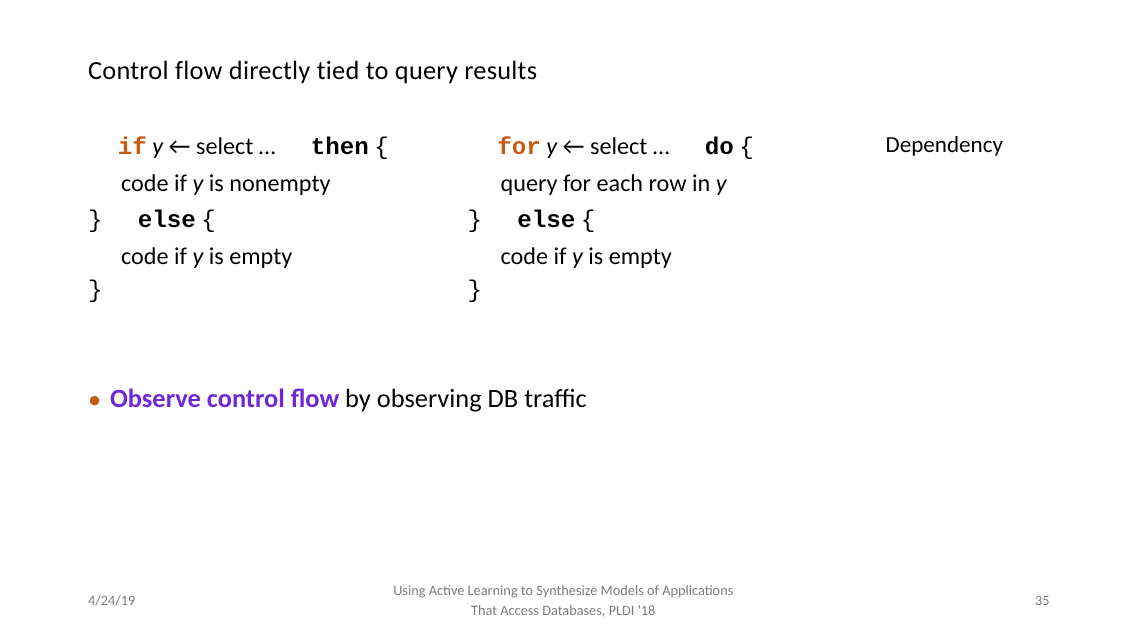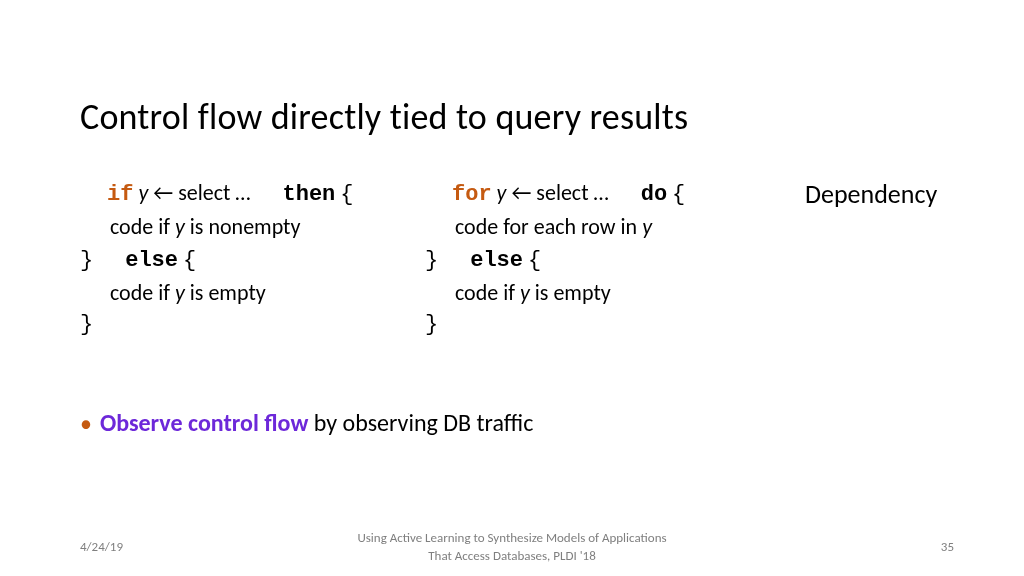--- a/index.html
+++ b/index.html
@@ -1,23 +1,23 @@
 <!DOCTYPE html>
 <html><head>
 <meta charset="utf-8">
 <style>
   * { margin: 0; padding: 0; box-sizing: border-box; }
   html, body { width: 1024px; height: 576px; background: #fff; font-family: "Segoe UI", Calibri, Arial, sans-serif; color: #000; }
   .slide { position: relative; width: 1024px; height: 576px; padding: 50px 70px 0 80px; }
-  .title { font-size: 36px; font-weight: 400; letter-spacing: 0.2px; margin-bottom: 38px; margin-top: 45px; }
+  .title { font-size: 24px; font-weight: 400; letter-spacing: 0.2px; margin-bottom: 38px; }
   .cols { display: flex; gap: 0; }
   .col { }
   .col-left { width: 345px; }
   .col-mid { width: 380px; }
-  .col-right { flex: 1; font-size: 26px; line-height: 1.35; }
+  .col-right { flex: 1; font-size: 21px; line-height: 1.35; }
   .code { font-size: 22px; line-height: 1.45; }
   .code .line { white-space: nowrap; }
   .mono { font-family: Consolas, "Courier New", monospace; }
   .bold { font-weight: 700; margin-left: 27px; }
   .orange { color: #C55A11; }
   .ind { padding-left: 30px; display: inline-block; }
   .ital { font-style: italic; }
   .bullet-row { margin-top: 68px; font-size: 24px; display: flex; align-items: flex-start; }
   .bullet-dot { color: #C55A11; font-size: 24px; line-height: 1; margin-right: 8px; margin-top: 4px; }
   .bullet-lead { color: #6d28d9; font-weight: 600; }
@@ -80,21 +80,21 @@
           <span class="ital">y</span>
           <span> </span><span>←</span><span> </span>
           <span>select …</span>
           <span>  </span>
           <span class="mono bold">do</span>
           <span class="mono"> </span>
           <span class="mono">{</span>
         </div>
         <div class="line">
           <span class="ind">
-            <span>code for each row in</span>
+            <span>query for each row in</span>
             <span> </span><span class="ital">y</span>
           </span>
         </div>
         <div class="line">
           <span class="mono">}</span>
           <span class="mono"> </span>
           <span class="mono bold">else</span>
           <span class="mono"> </span>
           <span class="mono">{</span>
         </div>

